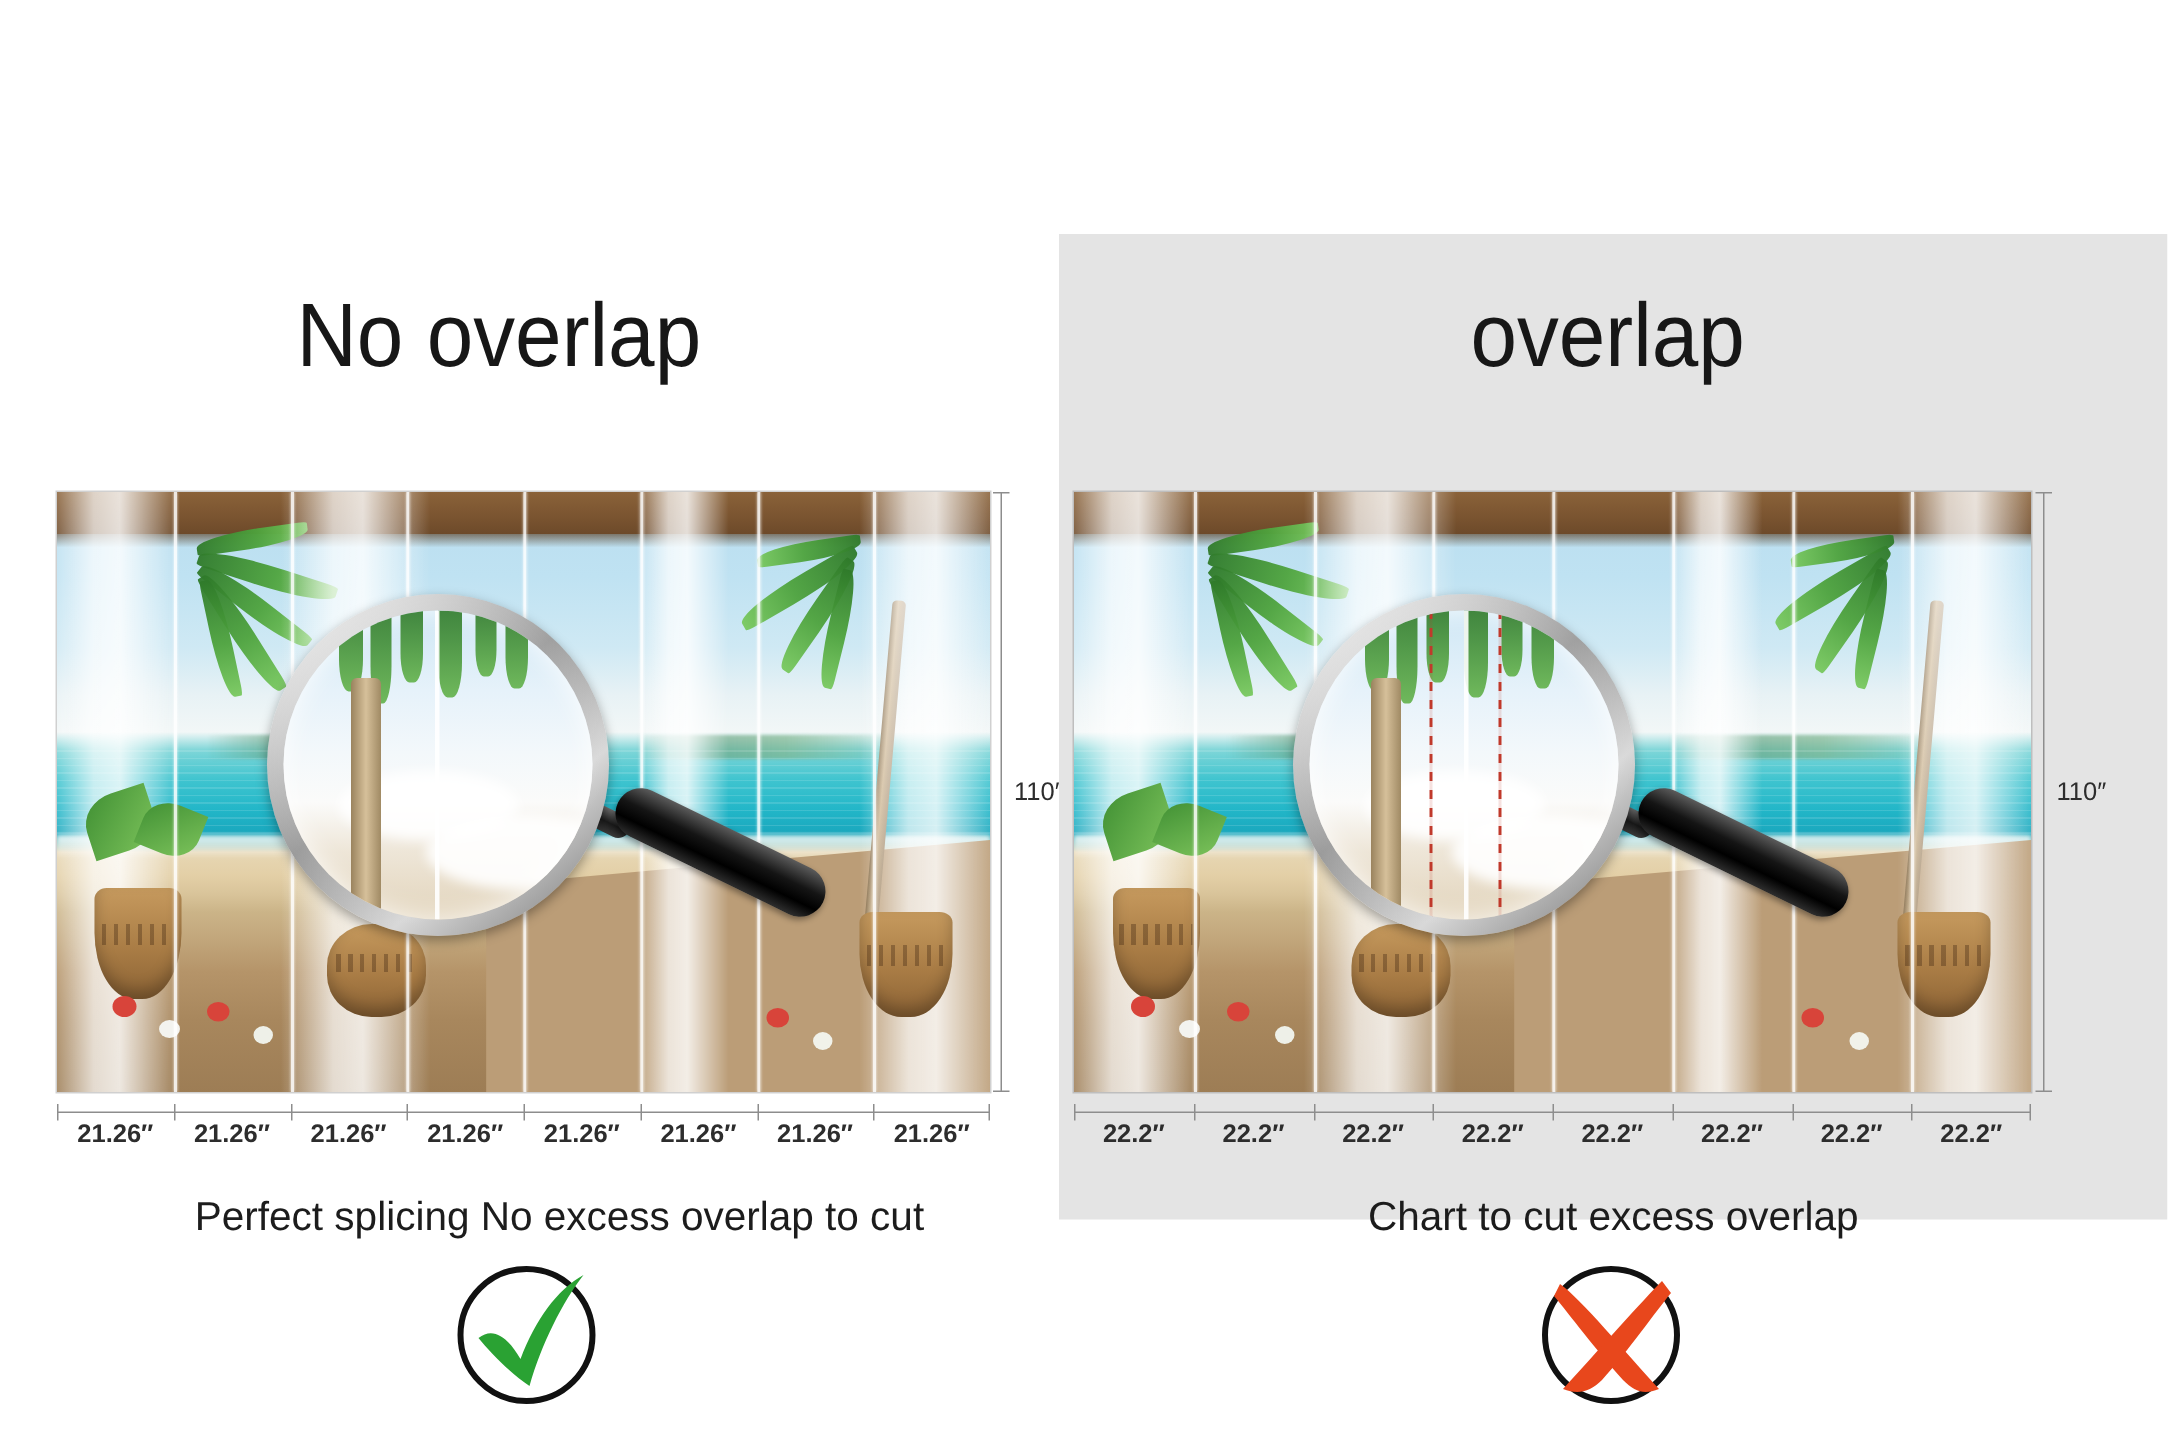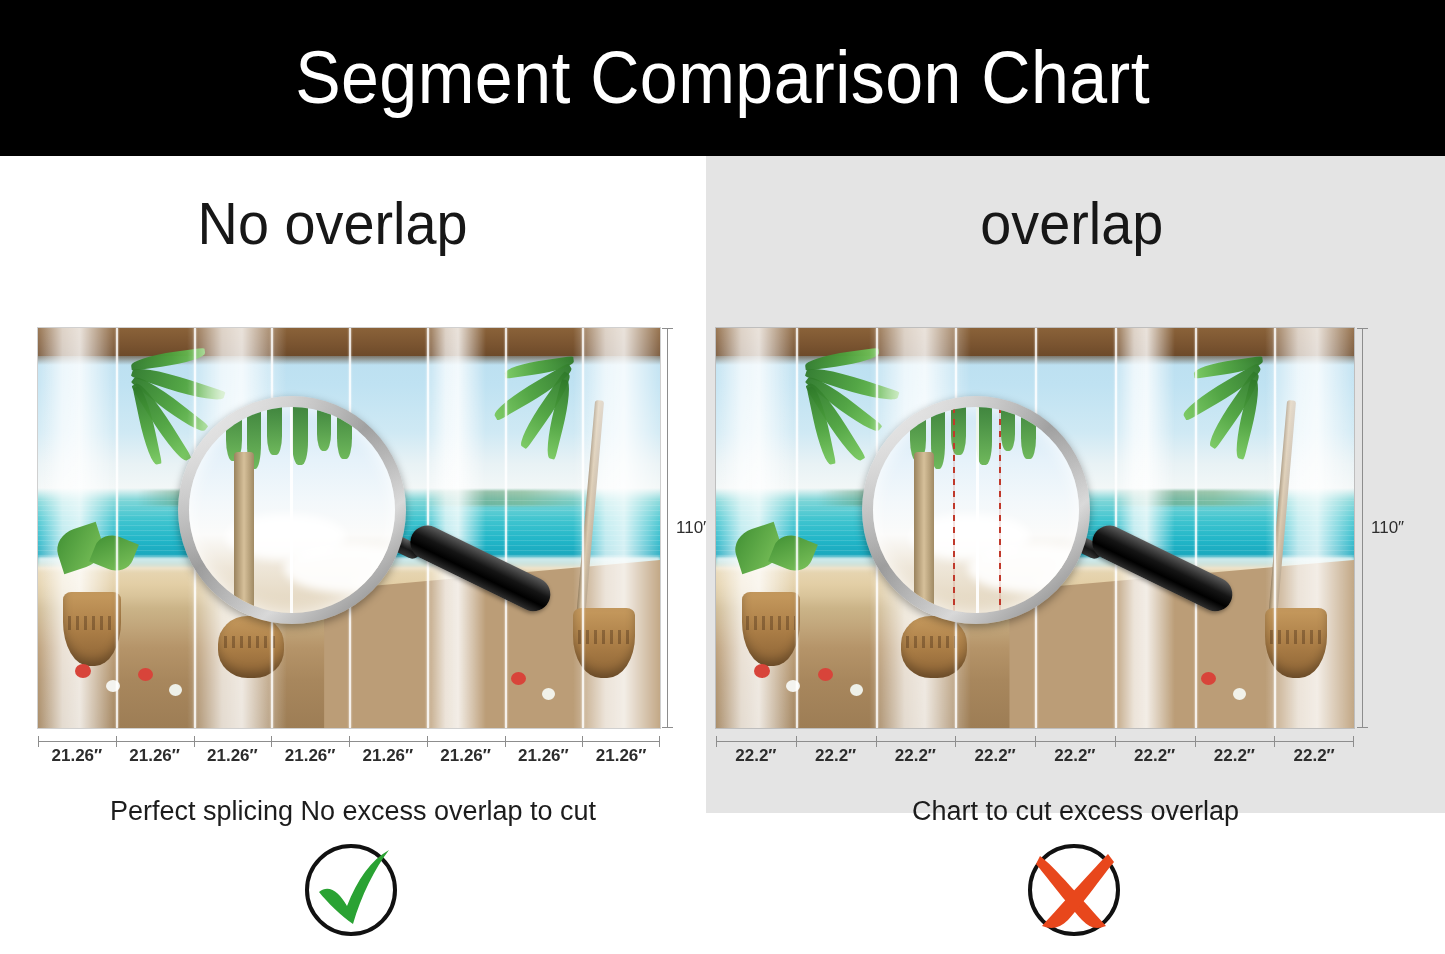--- a/index.html
+++ b/index.html
@@ -238,37 +238,34 @@
   }
   .seg-label{
     flex:1;text-align:center;font-size:17px;color:#2d2d2d;white-space:nowrap;
   }
 
   
   .caption{
     position:absolute;left:0;width:100%;text-align:center;
     font-size:27px;color:#1c1c1c;line-height:1;
   }
-  .panel-left .caption{top:642px;}
+  .panel-left .caption{top:642px;margin-left:20px;}
   .panel-right .caption{top:642px;}
 
   .verdict{position:absolute;top:684px;left:0;width:100%;display:flex;justify-content:center;}
   .panel-left .verdict{padding-right:24px;}
   .panel-right .verdict{padding-right:4px;}
   .verdict-icon{position:relative;width:112px;height:100px;}
   .verdict-icon svg{position:absolute;left:0;top:0;}
 </style>
 </head>
 <body>
 
 <div class="page">
 
-  <div class="banner">
-    <div class="banner-title">Segment Comparison Chart</div>
-  </div>
 
   <div class="panels">
 
     <div class="panel panel-left">
       <div class="panel-heading">No overlap</div>
 
       <div class="art-wrap left">
         <div class="art">
           <div class="beam"></div>
           <div class="island"></div>

